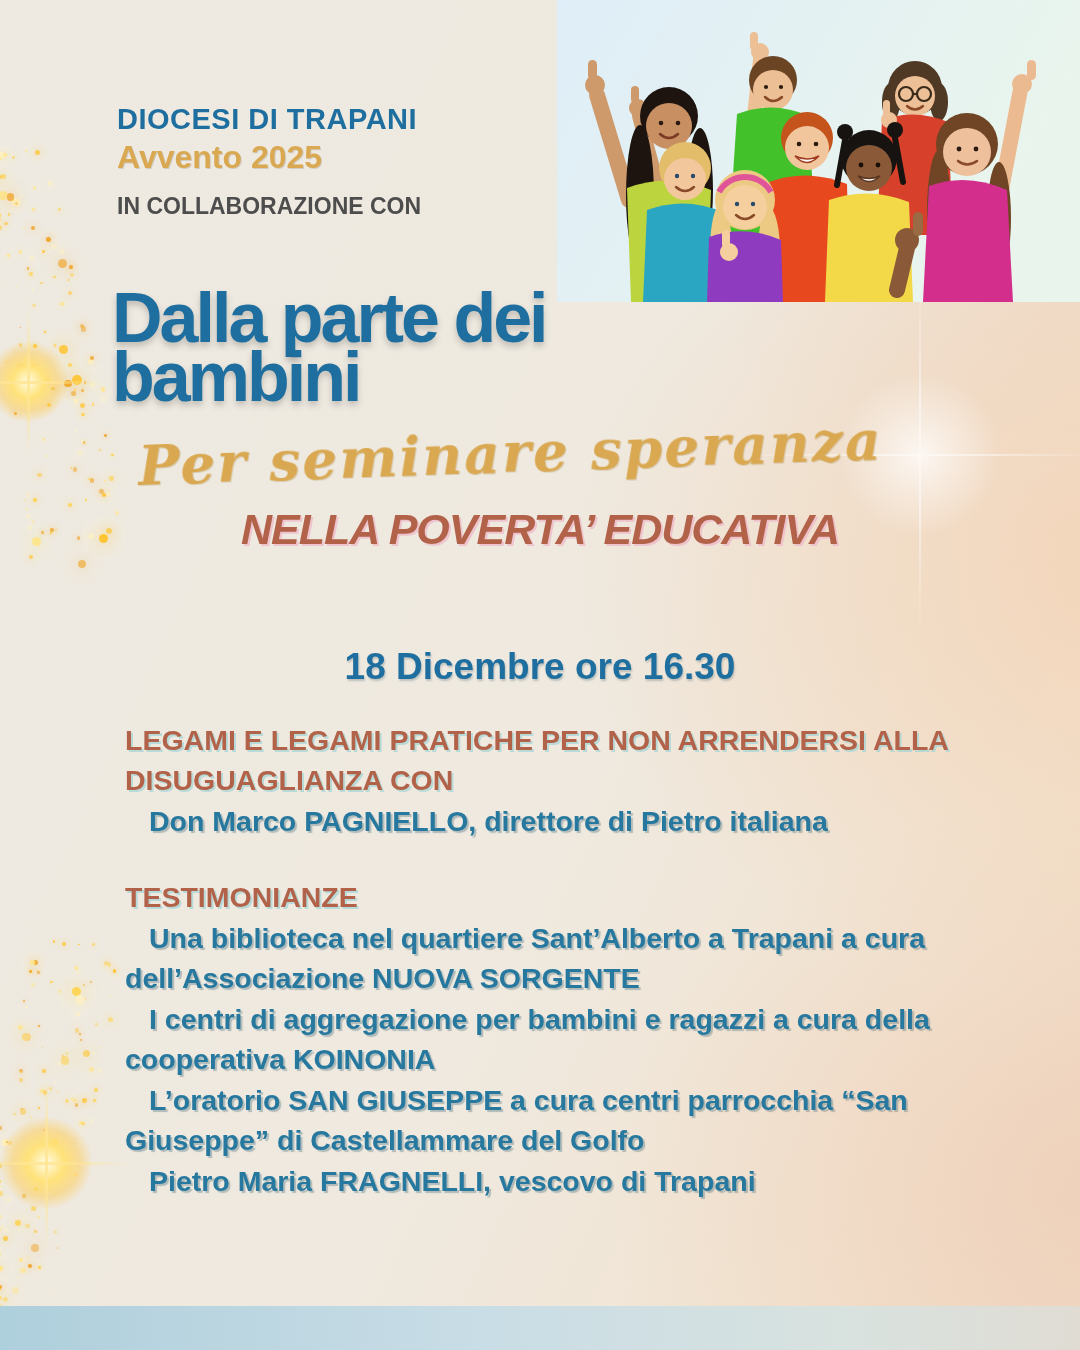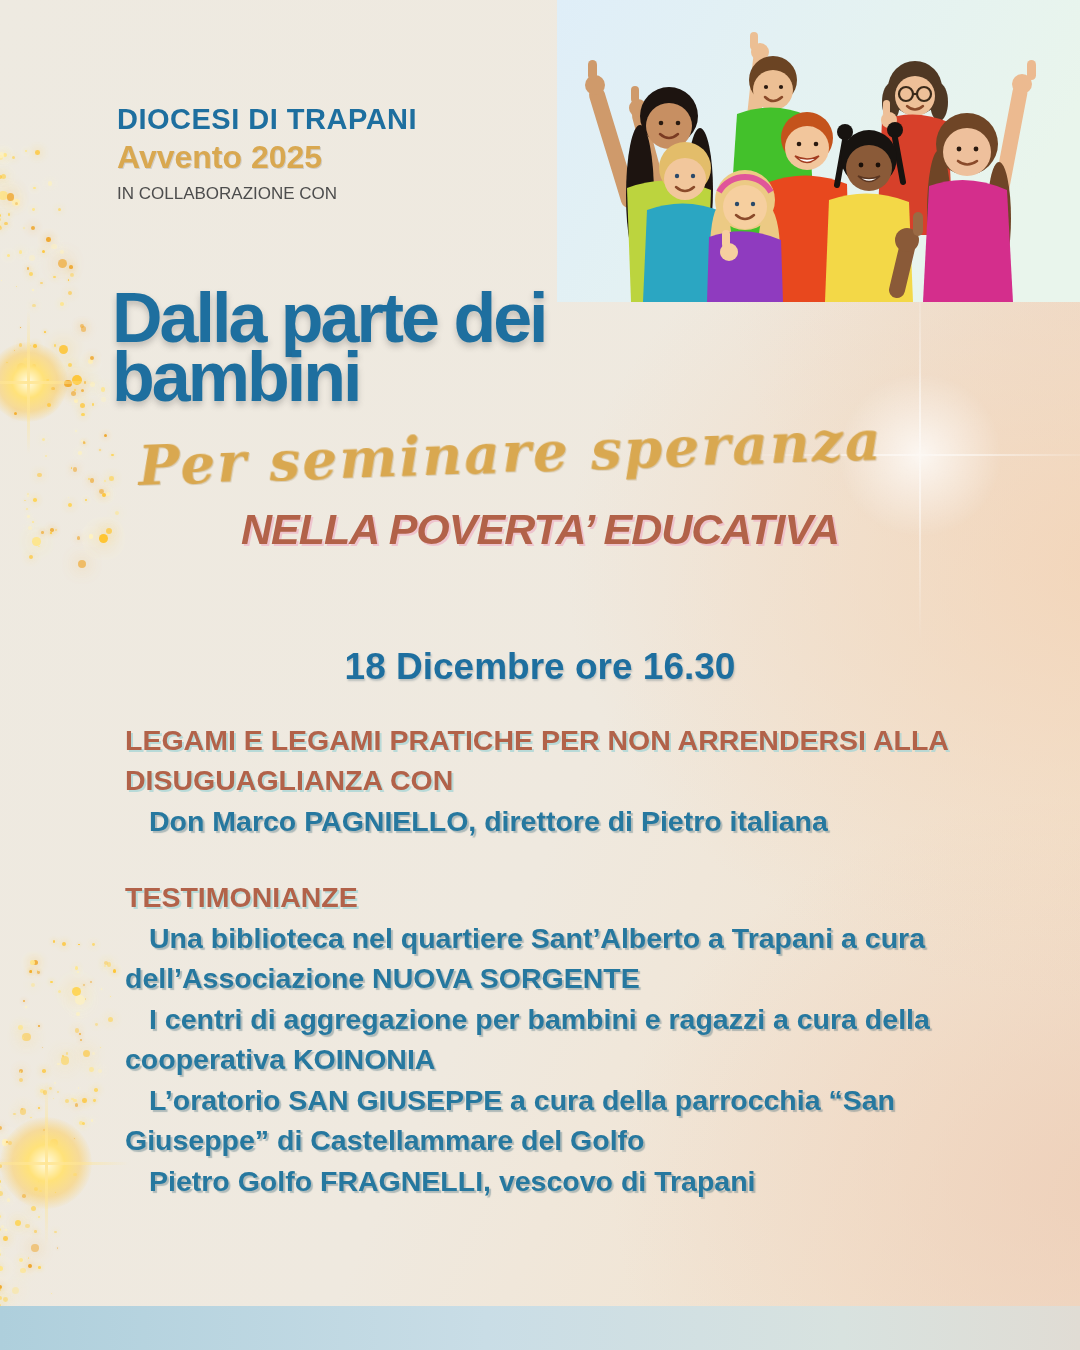--- a/index.html
+++ b/index.html
@@ -11,21 +11,21 @@
     background:
       radial-gradient(820px 640px at 104% 42%, rgba(243,211,182,.85), rgba(243,211,182,0) 68%),
       radial-gradient(700px 560px at 102% 88%, rgba(238,205,182,.75), rgba(238,205,182,0) 70%),
       radial-gradient(500px 420px at 100% 22%, rgba(236,214,196,.55), rgba(236,214,196,0) 70%),
       linear-gradient(115deg, #eeeae1 0%, #efe9df 55%, #f2e3d0 85%, #f0dcc8 100%);
   }
   
   .hdr{position:absolute;left:117px;top:102px;line-height:1.18;}
   .hdr .diocese{color:var(--title-blue,#1d6fa3);font-size:29px;font-weight:800;letter-spacing:.5px;}
   .hdr .season{color:var(--gold,#d9a850);font-size:32px;font-weight:800;margin-top:3px;text-shadow:1px 1px 0 rgba(120,120,120,.25);}
-  .hdr .collab{color:var(--dark-gray,#4d4d4d);font-size:17px;font-weight:400;margin-top:7px;}
+  .hdr .collab{color:var(--dark-gray,#4d4d4d);font-size:23px;font-weight:700;margin-top:16px;}
   .hdr .caritas{color:var(--dark-gray,#4d4d4d);font-size:30px;font-weight:800;margin-top:2px;letter-spacing:.3px;}
   
   .title{
     position:absolute;left:112px;top:289px;
     color:var(--title-blue,#1e6f9f);
     font-size:70px;font-weight:800;line-height:.84;letter-spacing:-3px;
     text-shadow:0 4px 6px rgba(70,70,70,.28);
   }
   .script{
     position:absolute;left:138px;top:420px;
@@ -500,19 +500,19 @@
   <div class="theme">NELLA POVERTA’ EDUCATIVA</div>
   <div class="datetime">18 Dicembre ore 16.30</div>
 
   <div class="program">
     <p class="rust">LEGAMI E LEGAMI PRATICHE PER NON ARRENDERSI ALLA DISUGUAGLIANZA CON</p>
     <p class="blue indent">Don Marco PAGNIELLO, direttore di Pietro italiana</p>
 
     <p class="rust gap">TESTIMONIANZE</p>
     <p class="blue indent">Una biblioteca nel quartiere Sant’Alberto a Trapani a cura dell’Associazione NUOVA SORGENTE</p>
     <p class="blue indent">I centri di aggregazione per bambini e ragazzi a cura della cooperativa KOINONIA</p>
-    <p class="blue indent">L’oratorio SAN GIUSEPPE a cura della parrocchia “San Giuseppe” di Castellammare del Golfo</p>
-
-    <p class="blue indent">Pietro Golfo FRAGNELLI, vescovo di Trapani</p>
+    <p class="blue indent">L’oratorio SAN GIUSEPPE a cura centri parrocchia “San Giuseppe” di Castellammare del Golfo</p>
+
+    <p class="blue indent">Pietro Maria FRAGNELLI, vescovo di Trapani</p>
   </div>
 
   <div class="bottombar"></div>
 </div>
 
 </body></html>

